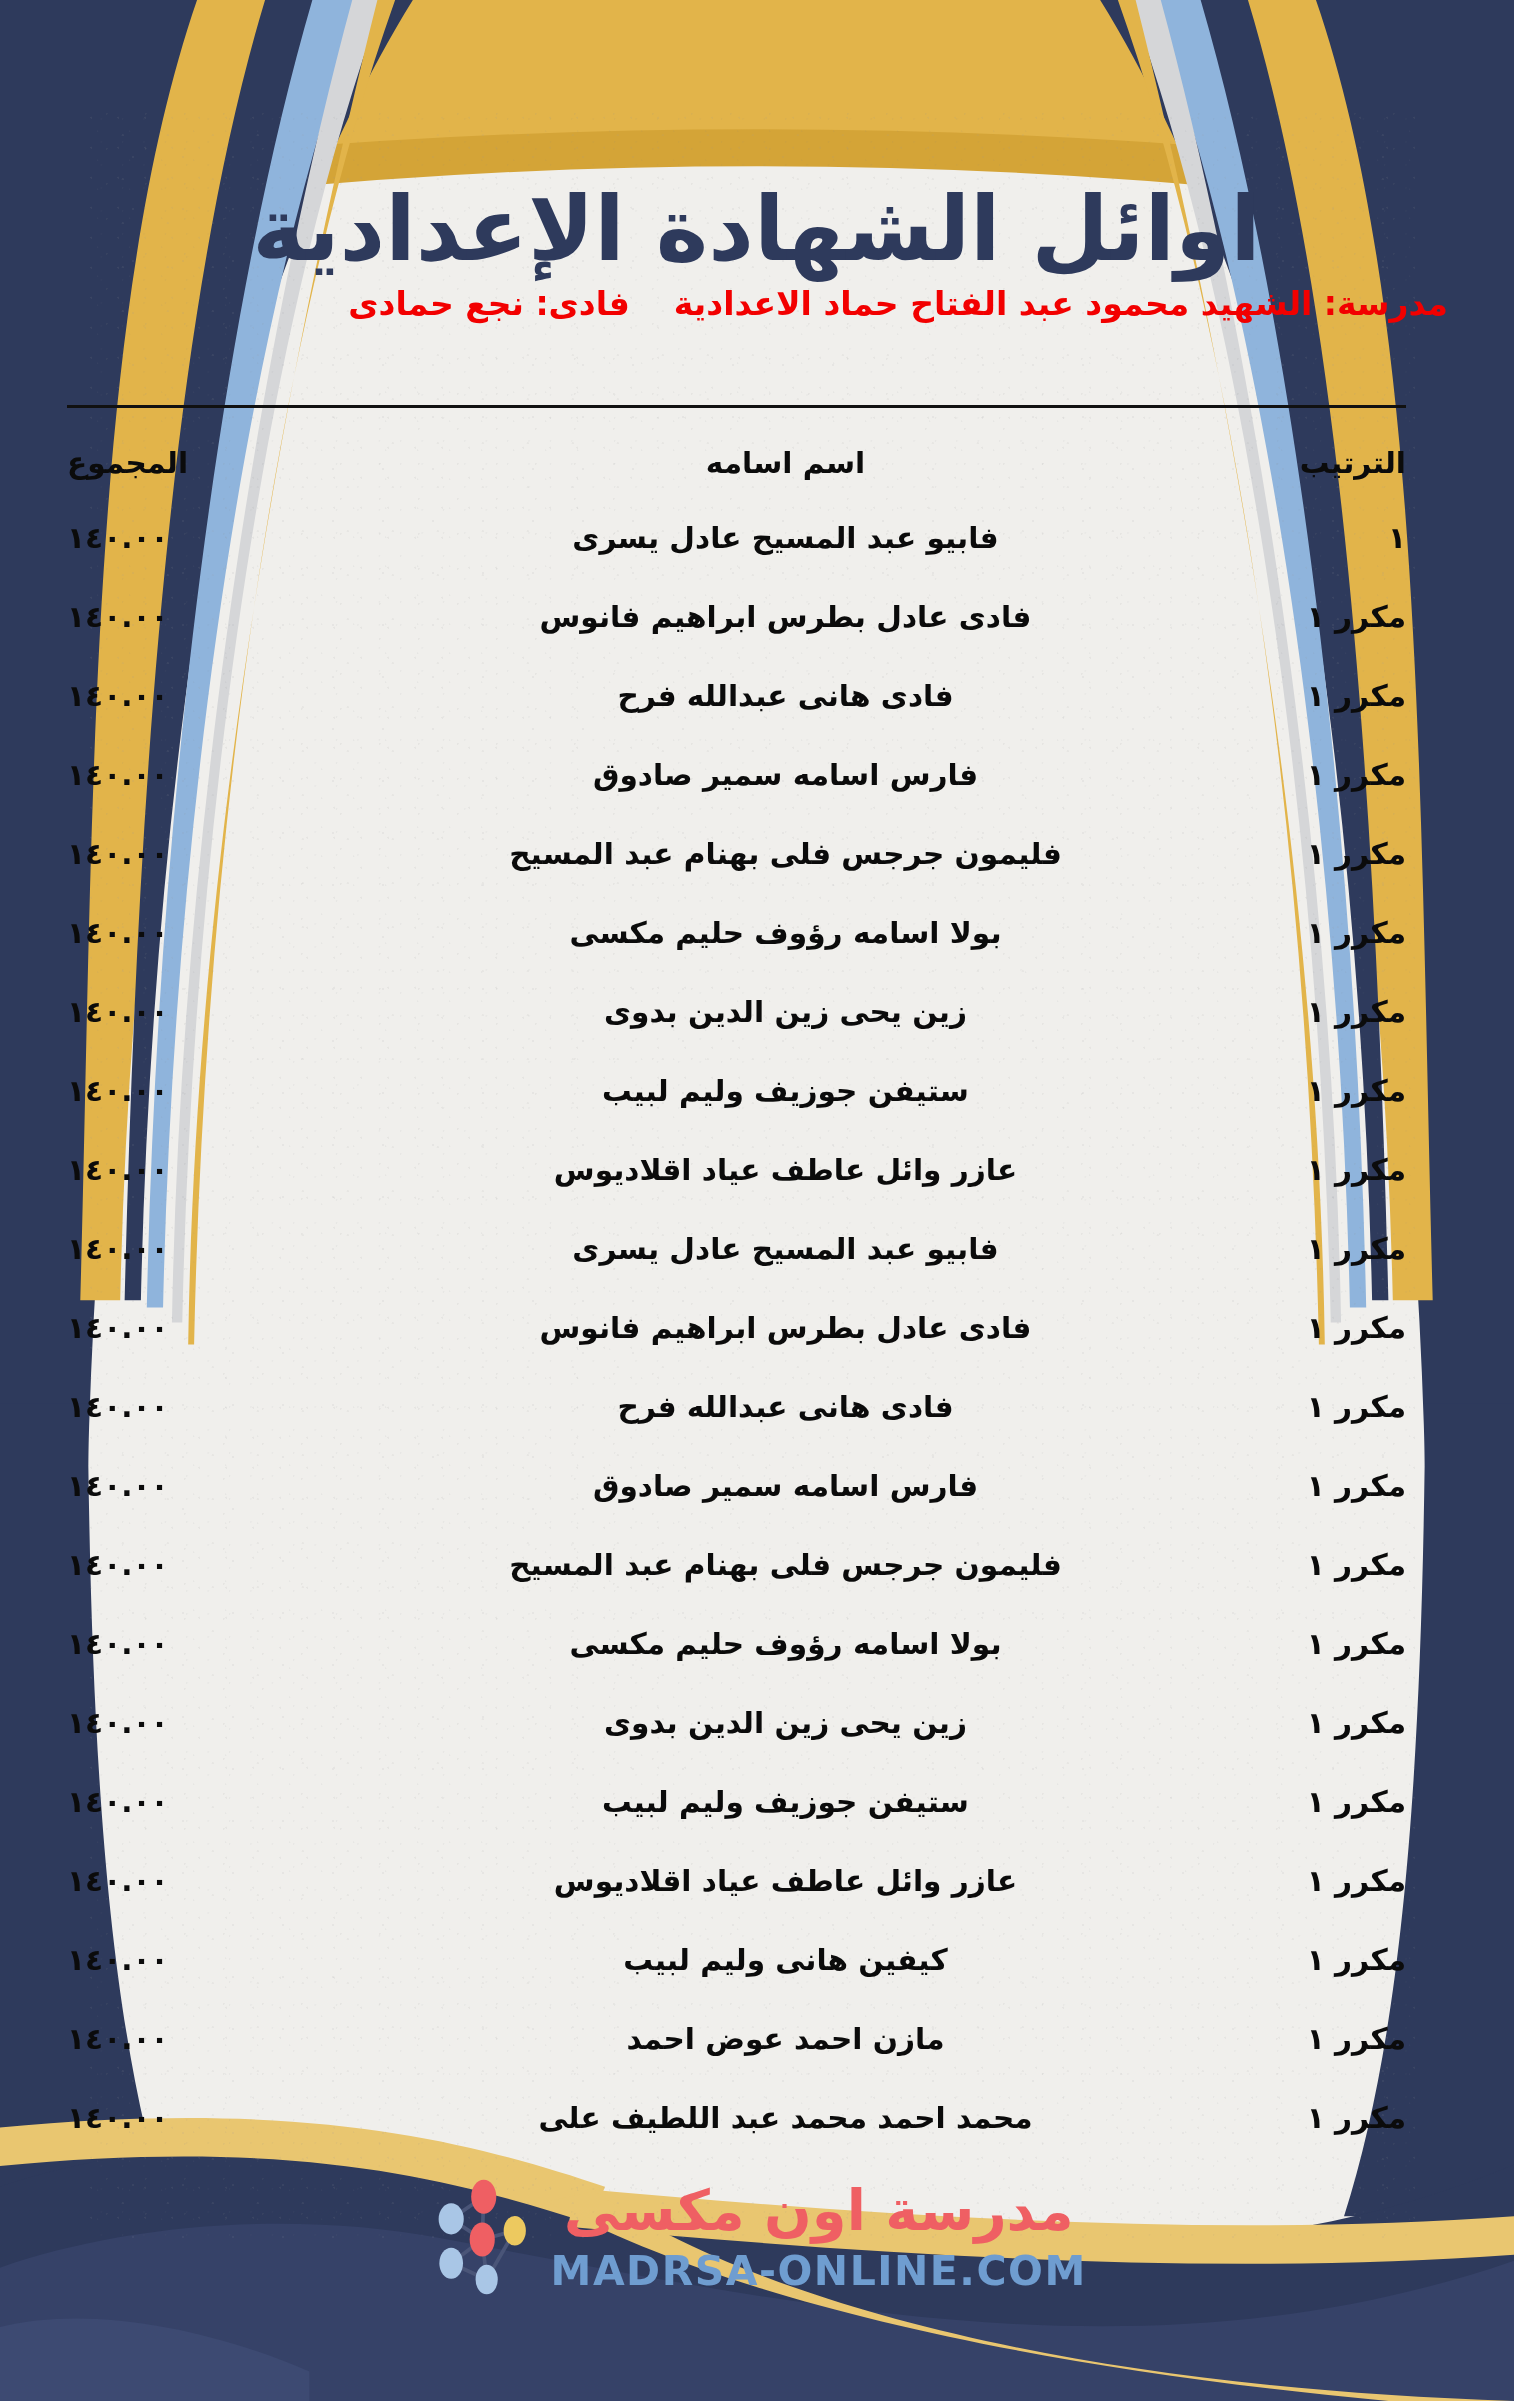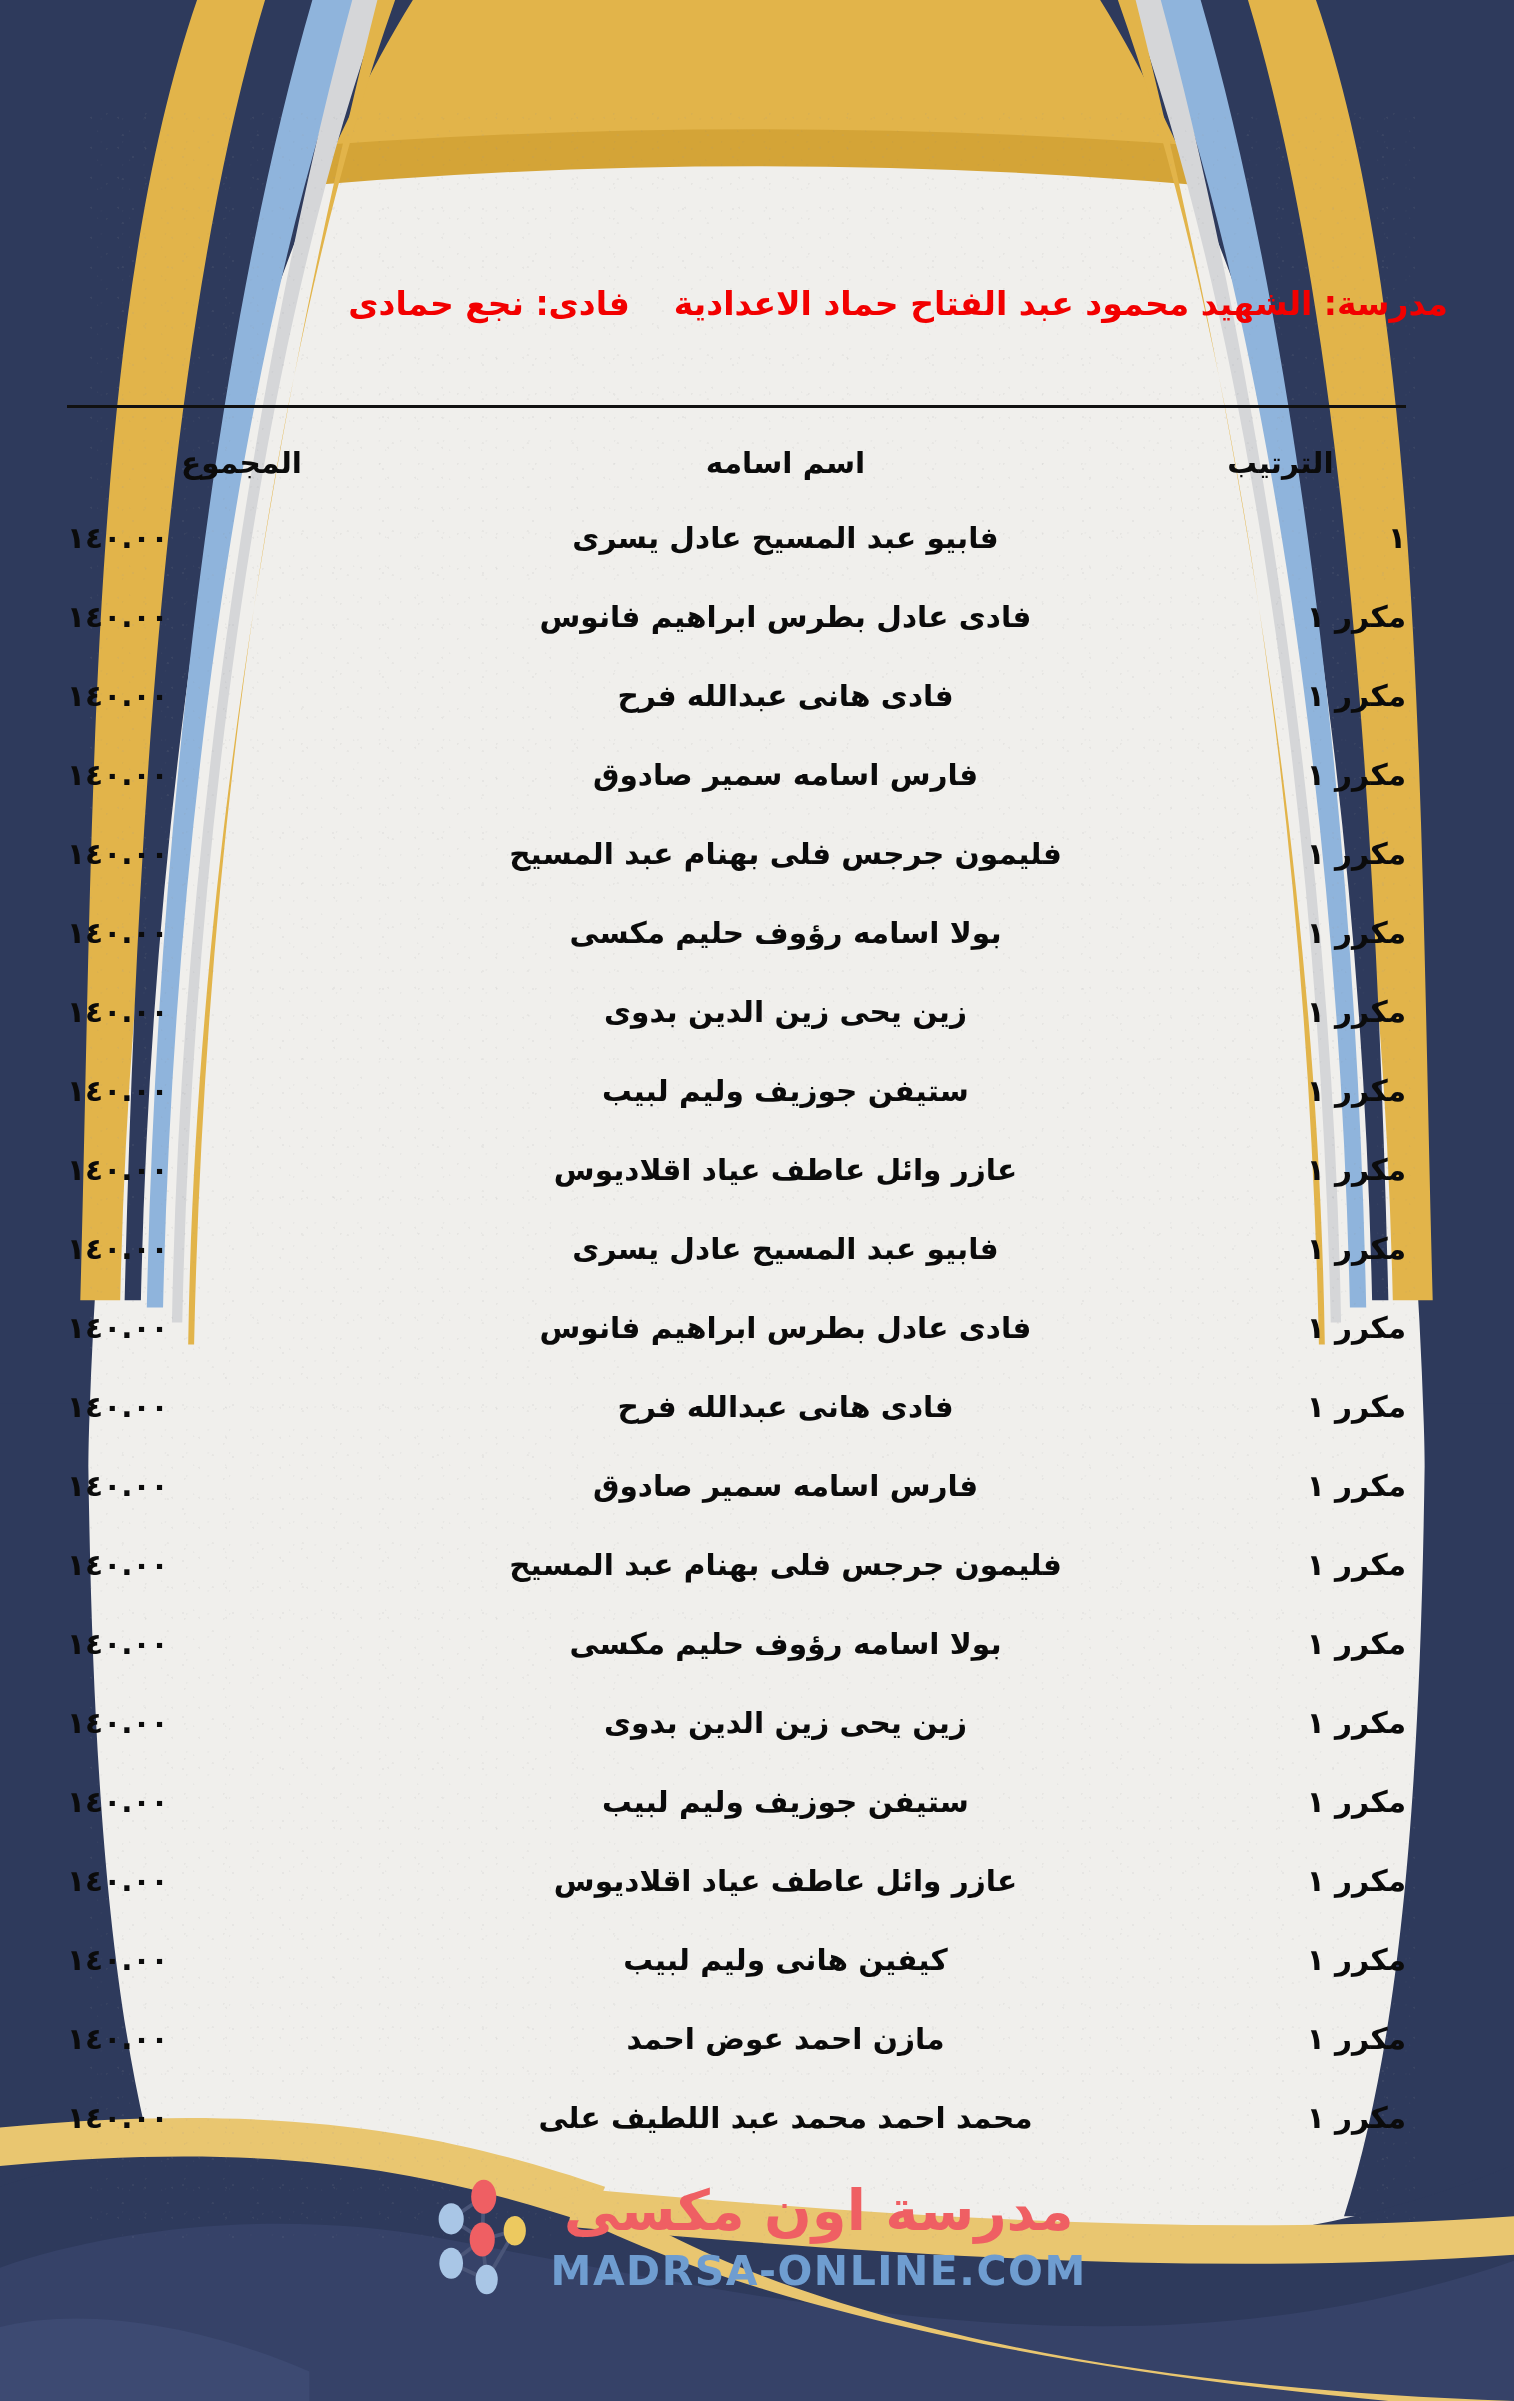--- a/index.html
+++ b/index.html
@@ -117,21 +117,20 @@
     color: #0b0b0b;
     font-size: 29.6px;
     font-weight: bold;
     height: 79px;
     vertical-align: middle;
     white-space: nowrap;
   }
   .list-table thead th {
     height: 71px;
     font-size: 29.6px;
-    text-align: center;
   }
   .th-rank, .td-rank   { text-align: right; padding-right: 7.4px; }
   .th-name, .td-name   { text-align: center; }
   .th-total, .td-total { text-align: left; padding-left: 13.3px; }
 
   
   .footer-logo {
     position: absolute;
     top: 2176px;
     left: 0;
@@ -205,20 +204,21 @@
     <path d="M700,2985 C980,3090 1420,3210 2050,3240 L2050,3250 L640,3250 Z" fill="#e9c670" opacity="0"></path>
     <path d="M742,2980 L806,2966 C1010,3106 1420,3230 2050,3250 L1880,3250 C1340,3200 960,3100 742,2980 Z" fill="#e9c670"></path>
 
     <path d="M0,3150 C120,3120 280,3150 420,3210 L420,3250 L0,3250 Z" fill="#3d4a72"></path>
   </svg>
 
   <div class="paper-texture"></div>
 
   <div class="content">
 
+    <h1 class="doc-title">اوائل الشهادة الإعدادية</h1>
 
     <div class="subtitle-row">
       <span class="subtitle-school">مدرسة: الشهيد محمود عبد الفتاح حماد الاعدادية</span>
       <span class="subtitle-admin">فادى: نجع حمادى</span>
     </div>
 
     <div class="divider"></div>
 
     <table class="list-table">
       <colgroup>

